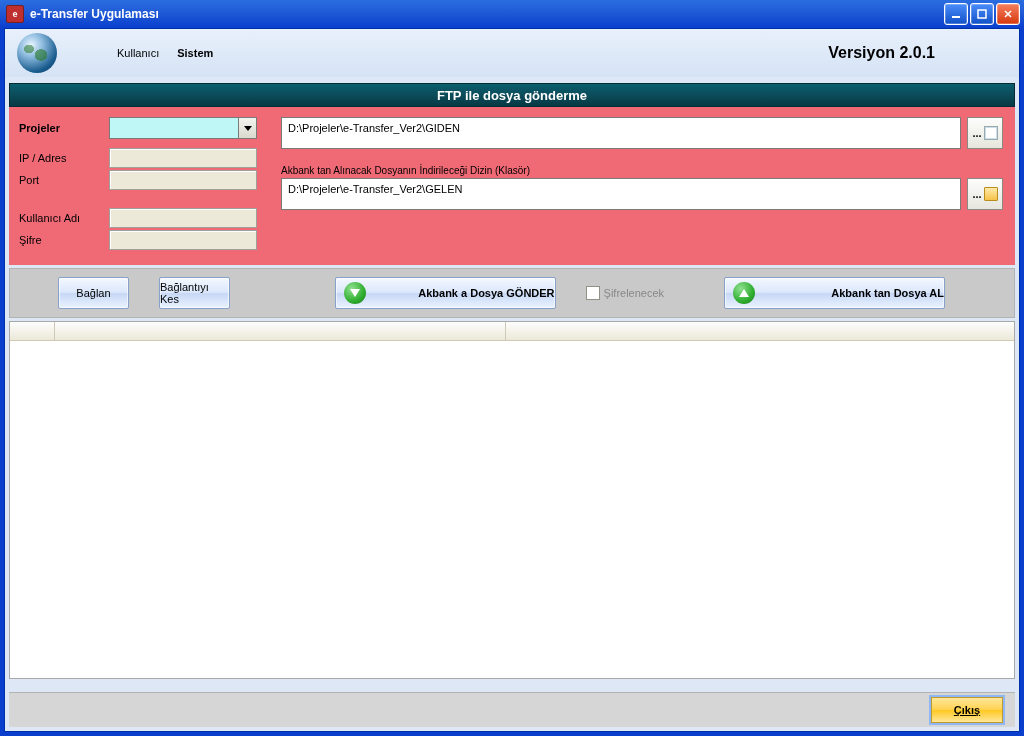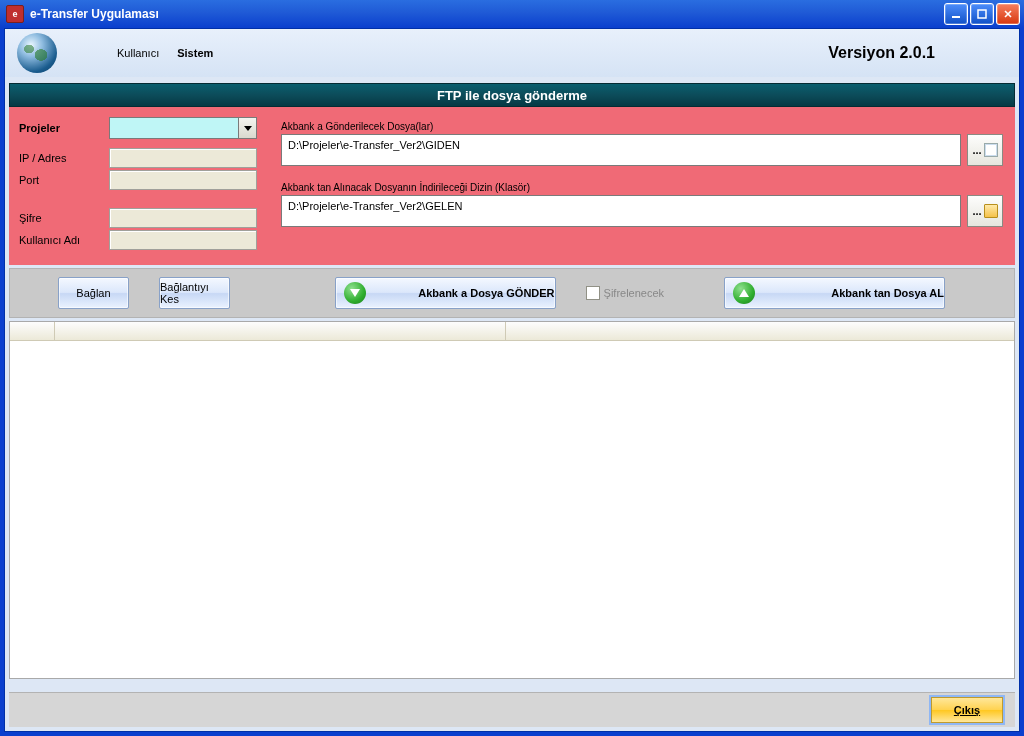--- a/index.html
+++ b/index.html
@@ -122,31 +122,30 @@
         <div class="row">
           <div class="lbl">IP / Adres</div>
           <div class="txt"></div>
         </div>
         <div class="row">
           <div class="lbl">Port</div>
           <div class="txt"></div>
         </div>
         <div class="gap"></div>
         <div class="row">
+          <div class="lbl">Kullanıcı Adı</div>
+          <div class="txt"></div>
+        </div>
+        <div class="row">
           <div class="lbl">Şifre</div>
           <div class="txt"></div>
         </div>
-        <div class="row">
-          <div class="lbl">Kullanıcı Adı</div>
-          <div class="txt"></div>
-        </div>
       </div>
 
       <div class="form-right">
-        <div class="right-label">Akbank a Gönderilecek Dosya(lar)</div>
         <div class="path-row">
           <div class="path-box">D:\Projeler\e-Transfer_Ver2\GIDEN</div>
           <div class="browse-btn">
             <span>...</span>
             <div class="mini-icon doc"></div>
           </div>
         </div>
         <div style="height:12px"></div>
         <div class="right-label">Akbank tan Alınacak Dosyanın İndirileceği Dizin (Klasör)</div>
         <div class="path-row">

